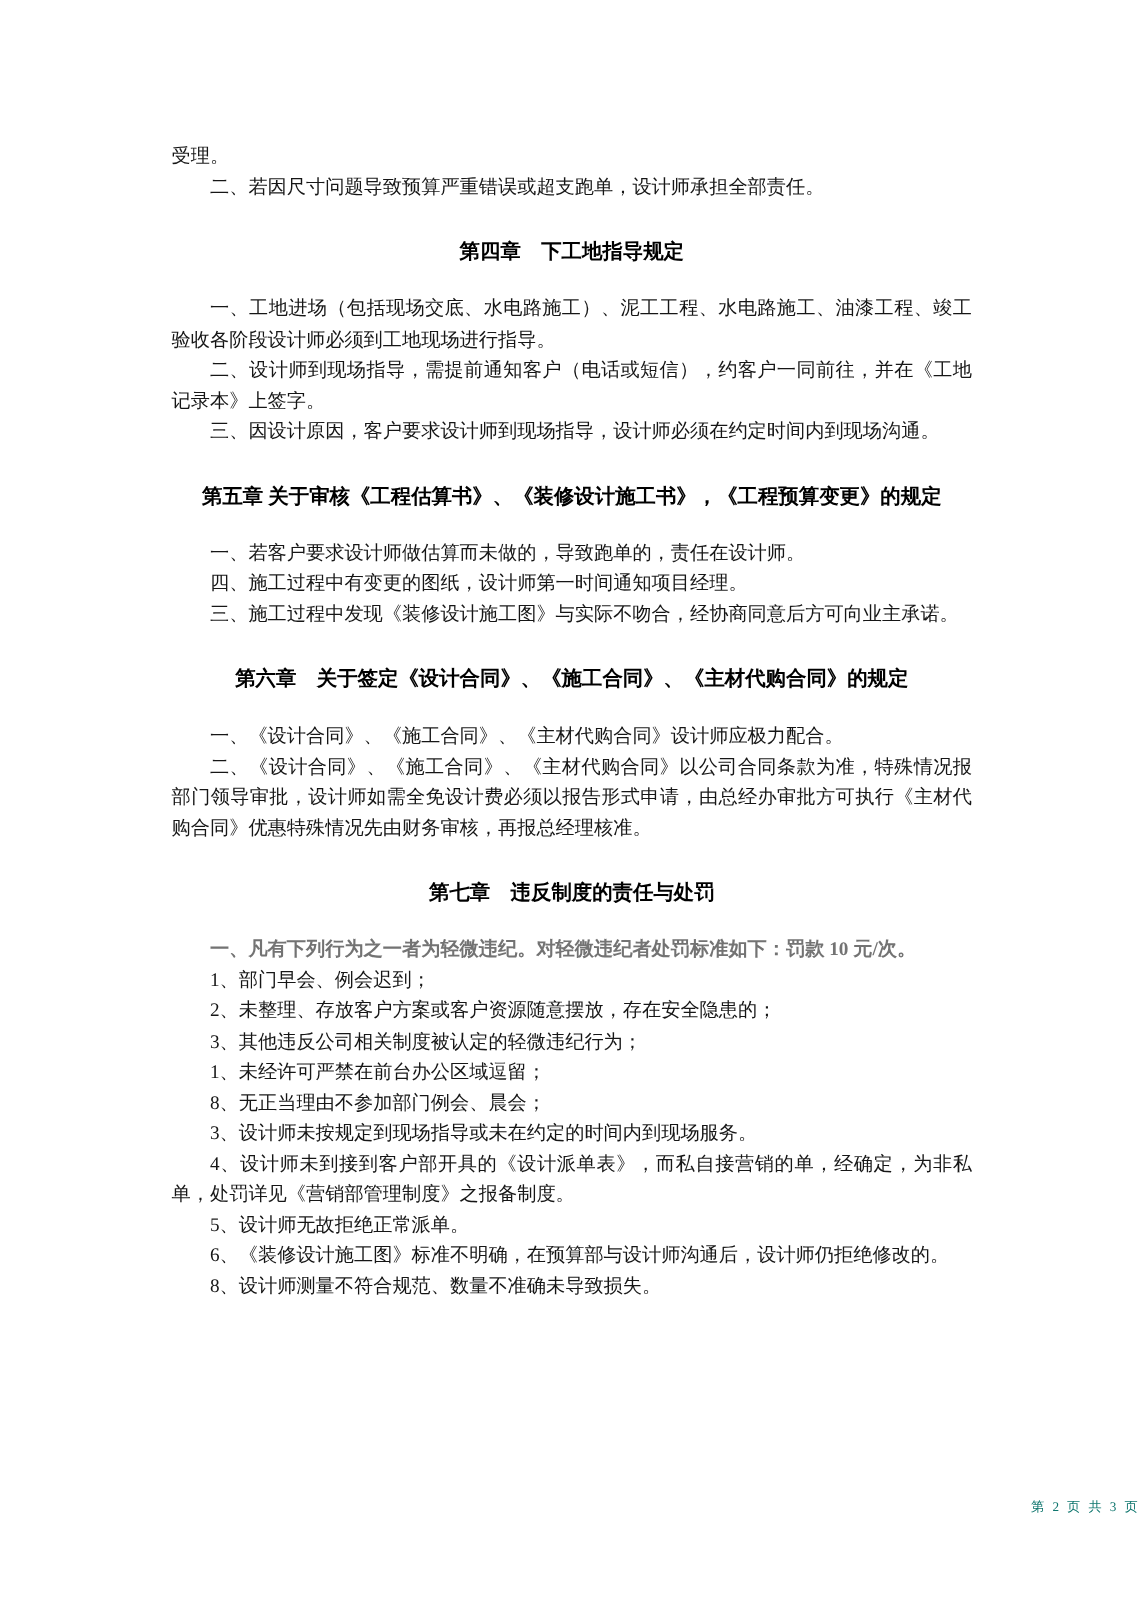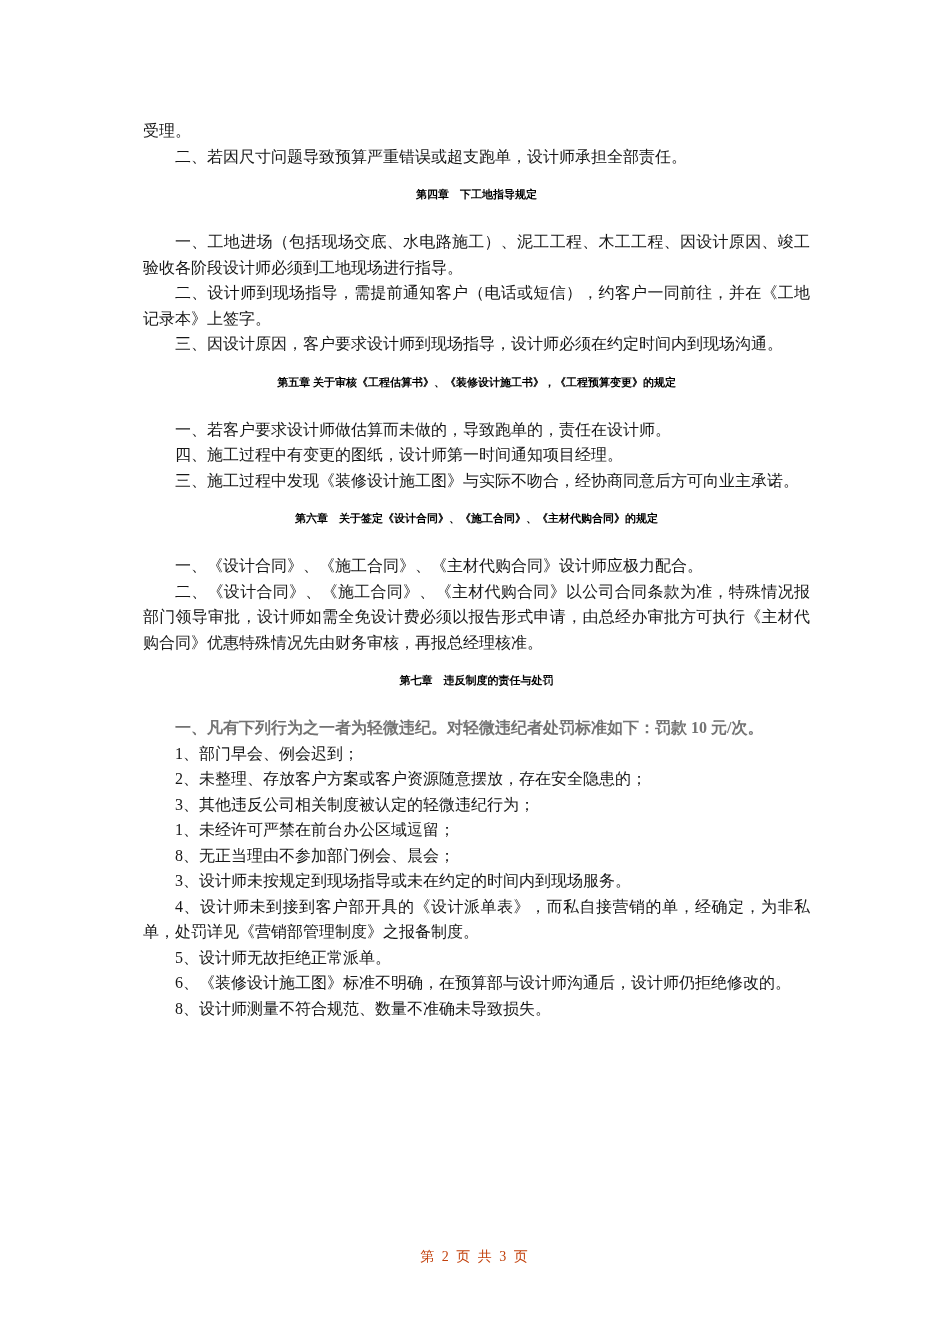--- a/index.html
+++ b/index.html
@@ -23,48 +23,48 @@
     font-size: 16px;
     line-height: 25.5px;
     text-align: justify;
     text-justify: inter-character;
     margin: 0;
     word-break: break-all;
   }
   .para.indent { text-indent: 2em; }
   .para.bold { font-weight: bold; color: #737373; }
   .chapter-title {
-    font-size: 11px;
+    font-size: 17px;
     font-weight: bold;
     color: #000;
     text-align: center;
     line-height: 26px;
-    margin: 12px 0 22px 0;
+    margin: 28px 0 22px 0;
   }
   .page-footer {
     position: absolute;
     top: 1248px;
     left: 0;
     width: 950px;
-    text-align: center;
-    font-size: 14px;
+    text-align: right;
+    font-size: 11px;
     letter-spacing: 2px;
-    color: #c2410c;
+    color: #0f766e;
   }
 </style>
 </head>
 <body>
 
 <div class="page">
 
   <p class="para">受理。</p>
   <p class="para indent">二、若因尺寸问题导致预算严重错误或超支跑单，设计师承担全部责任。</p>
 
   <h3 class="chapter-title">第四章　下工地指导规定</h3>
-  <p class="para indent">一、工地进场（包括现场交底、水电路施工）、泥工工程、木工工程、因设计原因、竣工验收各阶段设计师必须到工地现场进行指导。</p>
+  <p class="para indent">一、工地进场（包括现场交底、水电路施工）、泥工工程、水电路施工、油漆工程、竣工验收各阶段设计师必须到工地现场进行指导。</p>
   <p class="para indent">二、设计师到现场指导，需提前通知客户（电话或短信），约客户一同前往，并在《工地记录本》上签字。</p>
   <p class="para indent">三、因设计原因，客户要求设计师到现场指导，设计师必须在约定时间内到现场沟通。</p>
 
   <h3 class="chapter-title">第五章 关于审核《工程估算书》、《装修设计施工书》，《工程预算变更》的规定</h3>
   <p class="para indent">一、若客户要求设计师做估算而未做的，导致跑单的，责任在设计师。</p>
   <p class="para indent">四、施工过程中有变更的图纸，设计师第一时间通知项目经理。</p>
   <p class="para indent">三、施工过程中发现《装修设计施工图》与实际不吻合，经协商同意后方可向业主承诺。</p>
 
   <h3 class="chapter-title">第六章　关于签定《设计合同》、《施工合同》、《主材代购合同》的规定</h3>
   <p class="para indent">一、《设计合同》、《施工合同》、《主材代购合同》设计师应极力配合。</p>

